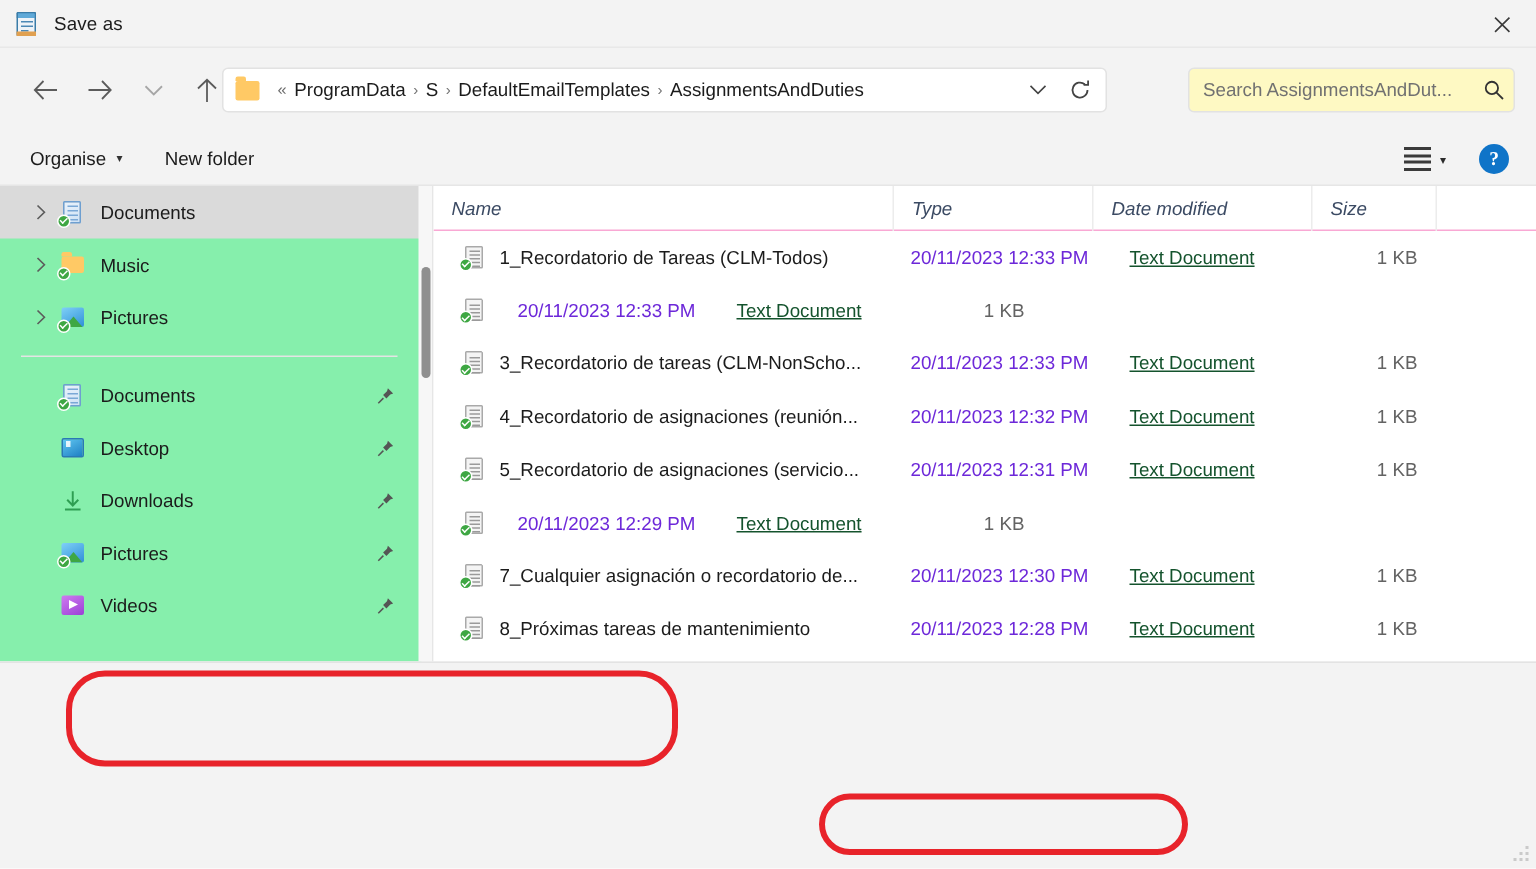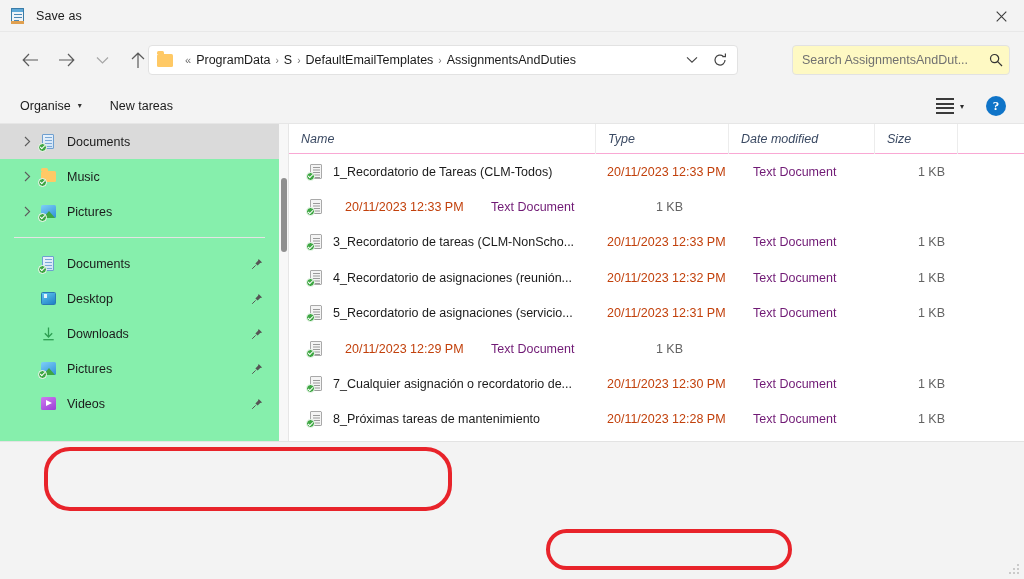--- a/index.html
+++ b/index.html
@@ -282,22 +282,22 @@
     background:#9a9a9a;
     box-shadow: 0 2.5px 0 0 #9a9a9a, 0 5px 0 0 #9a9a9a, 0 7.5px 0 0 #9a9a9a, 0 10px 0 0 #9a9a9a;
   }
   .ic-txt-fold {
     position:absolute; right:-0.5px; top:-0.5px; width:0; height:0;
     border-left:4px solid transparent; border-top:4px solid #ffffff;
   }
   .f-name {
     width: 262px; white-space: nowrap; overflow: hidden; text-overflow: ellipsis;
   }
-  .f-date { width: 146px; padding-left: 12px; color: #c2410c; white-space: nowrap; }
-  .f-type { width: 133px; padding-left: 12px; color: #701a75; white-space: nowrap; }
+  .f-date { width: 146px; padding-left: 12px; color: #6d28d9; white-space: nowrap; }
+  .f-type { width: 133px; padding-left: 12px; color: #14532d; white-space: nowrap; text-decoration: underline; }
   .f-size { width: 83px; padding-right: 12px; color: #636363; text-align: right; white-space: nowrap; }
 
   
   .bottom {
     position: absolute; left: 0; top: 441px; width: 1024px; height: 138px;
     background: #f3f3f3;
     border-top: 1px solid #e3e3e3;
   }
 
   .grip {
@@ -394,21 +394,21 @@
         </svg>
     </span>
   </div>
 
   <div class="cmdbar">
     <div class="cmd-item organise">
       <span>Organise</span>
       <span class="cmd-caret">▾</span>
     </div>
     <div class="cmd-item newfolder">
-      <span>New tareas</span>
+      <span>New folder</span>
     </div>
     <div class="cmd-right">
       <div class="viewbtn">
           <i></i>
           <i></i>
           <i></i>
           <i></i>
         </div>
       <div class="viewcaret">▾</div>
       <div class="helpbtn">?</div>

